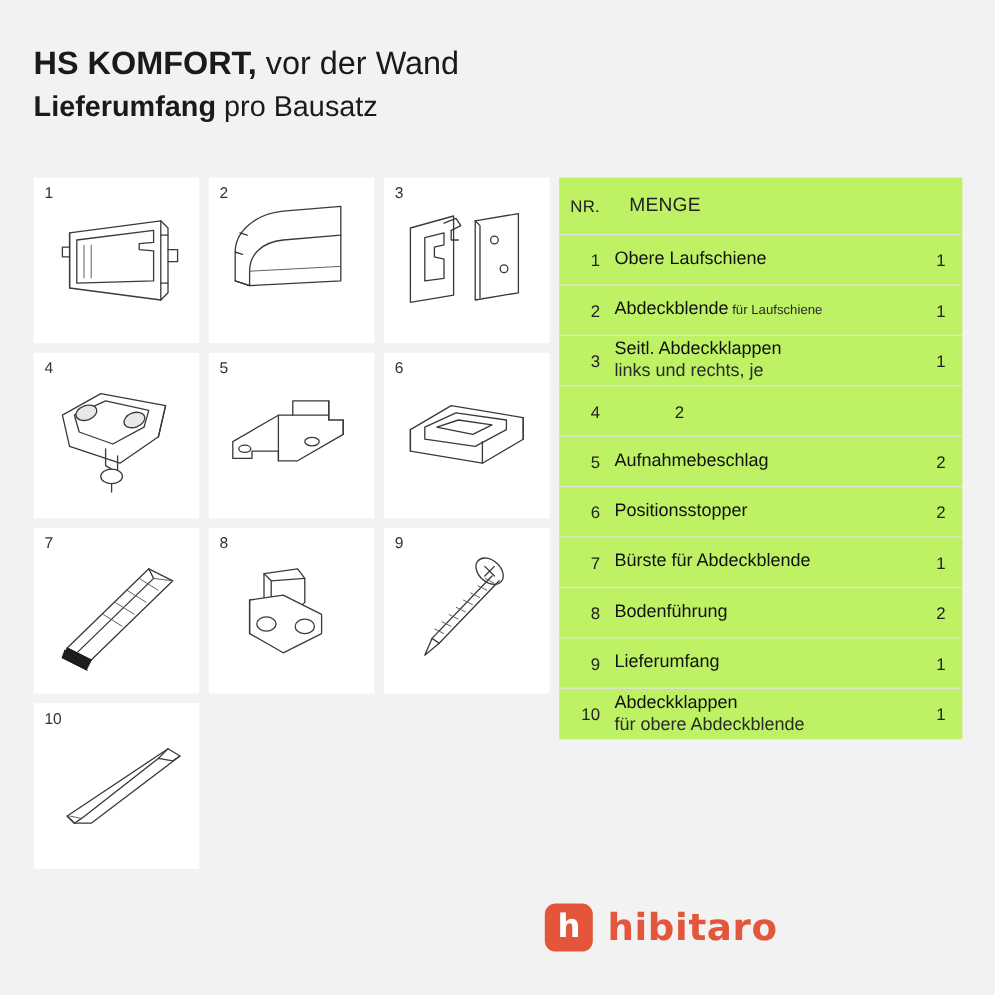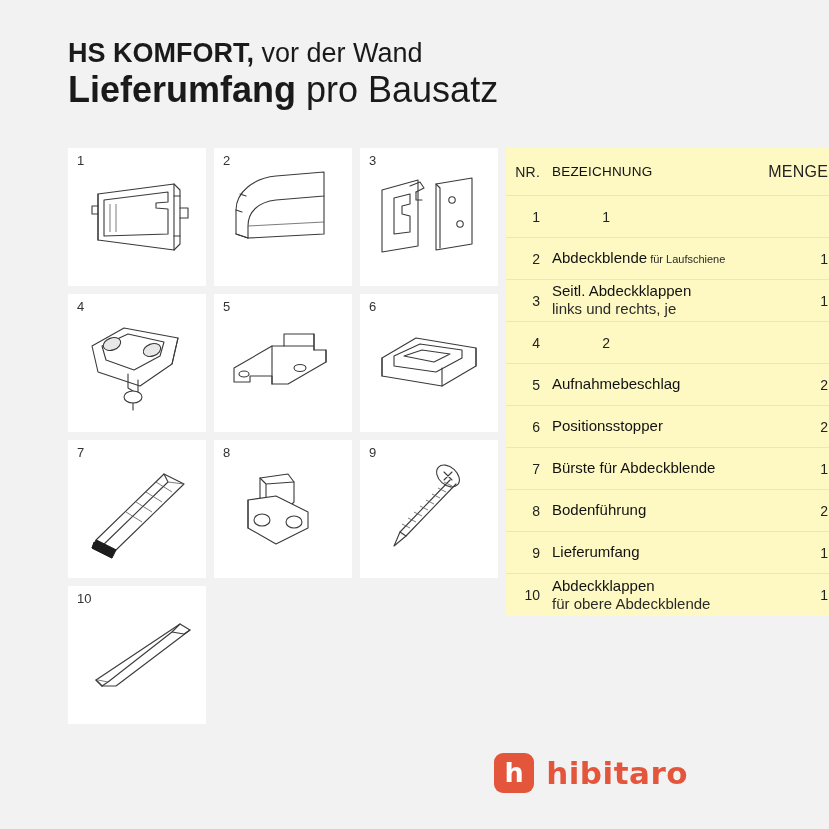--- a/index.html
+++ b/index.html
@@ -13,37 +13,36 @@
     font-family: "Liberation Sans", sans-serif;
     color: #1a1a1a;
     overflow: hidden;
   }
   .page {
     position: relative;
     width: 674px;
     height: 829px;
     box-sizing: border-box;
     padding: 0;
-    margin-left: 40px;
   }
 
   
   .heading {
     position: absolute;
     left: 28px;
     top: 36px;
     width: 640px;
   }
   .heading .line1 {
     font-size: 27px;
     line-height: 34px;
     white-space: nowrap;
   }
   .heading .line2 {
-    font-size: 36px;
+    font-size: 24px;
     line-height: 34px;
     margin-top: 3px;
     white-space: nowrap;
   }
   .bold { font-weight: bold; }
   .reg  { font-weight: normal; }
 
   
   .grid {
     position: absolute;
@@ -70,21 +69,21 @@
     left: 0; top: 0; right: 0; bottom: 0;
   }
   .cell svg { display: block; width: 100%; height: 100%; }
 
   
   .table {
     position: absolute;
     left: 466px;
     top: 148px;
     width: 336px;
-    background: #fef9c3;
+    background: #bef264;
   }
   .trow {
     display: flex;
     align-items: center;
     border-bottom: 1px solid #e3e3e3;
     box-sizing: border-box;
     height: 42px;
     padding: 0 14px 0 0;
   }
   .trow:last-child { border-bottom: none; }
@@ -325,26 +324,26 @@
           <path class="stroke-thin" d="M40 96 L30 94"></path>
           <path class="stroke" d="M28 94 L34 100"></path>
         </svg>
       </div>
     </div>
   </div>
 
   <div class="table">
     <div class="trow thead">
       <div class="c-nr">NR.</div>
-      <div class="c-name">BEZEICHNUNG</div>
       <div class="c-qty">MENGE</div>
     </div>
 
     <div class="trow">
       <div class="c-nr">1</div>
+      <div class="c-name"><span>Obere Laufschiene</span><span class="sub"></span></div>
       <div class="c-qty">1</div>
     </div>
 
     <div class="trow">
       <div class="c-nr">2</div>
       <div class="c-name"><span>Abdeckblende</span><span class="sub"> für Laufschiene</span></div>
       <div class="c-qty">1</div>
     </div>
 
     <div class="trow">

